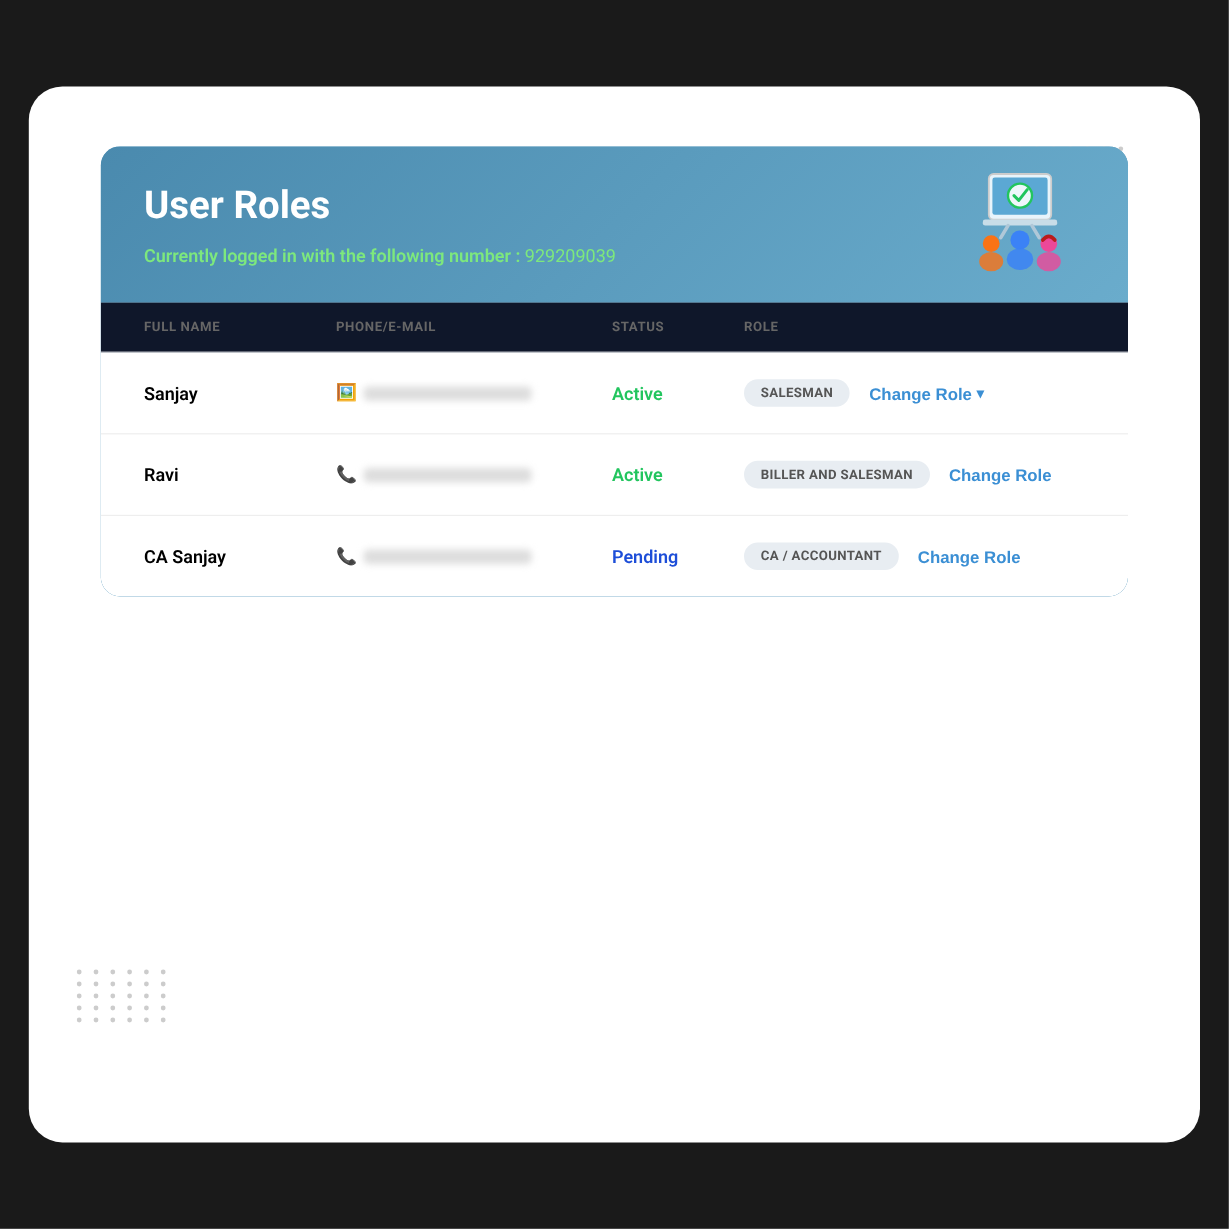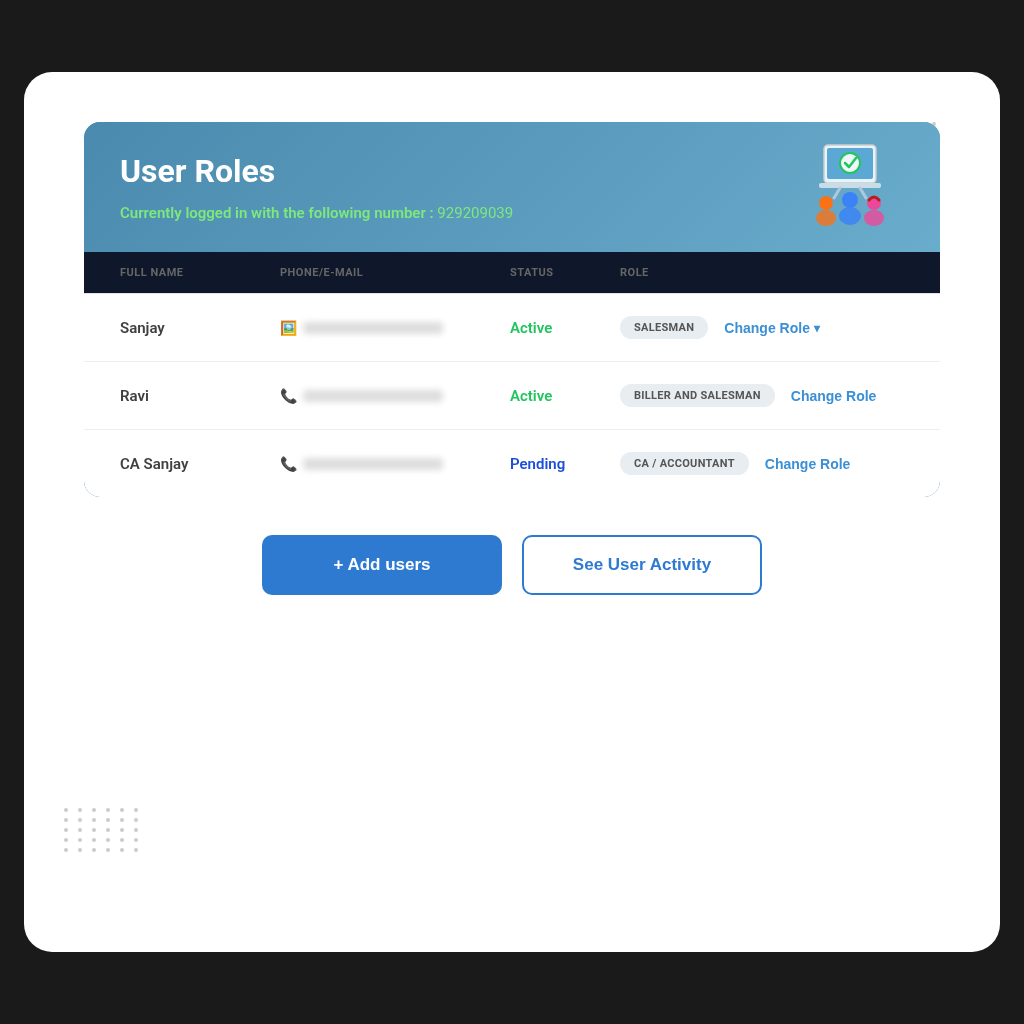--- a/index.html
+++ b/index.html
@@ -112,21 +112,21 @@
       padding: 22px 36px;
       align-items: center;
       border-bottom: 1px solid #eee;
     }
     .user-row:last-child {
       border-bottom: none;
     }
     .user-name {
       font-size: 15px;
       font-weight: 600;
-      color: #404040;
+      color: #000000;
     }
     .user-contact {
       font-size: 13px;
       color: #bbb;
       display: flex;
       align-items: center;
       gap: 6px;
     }
     .contact-blur {
       display: inline-block;
@@ -375,18 +375,14 @@
             <span class="role-badge">CA / ACCOUNTANT</span>
             <button class="change-role-btn">
               <span>Change Role</span>
 
             </button>
           </div>
         </div>
       </div>
     </div>
 
-    <div class="bottom-buttons">
-      <button class="btn-add-users">+ Add users</button>
-      <button class="btn-see-activity">See User Activity</button>
-    </div>
   </div>
 </div>
 
 </body></html>

